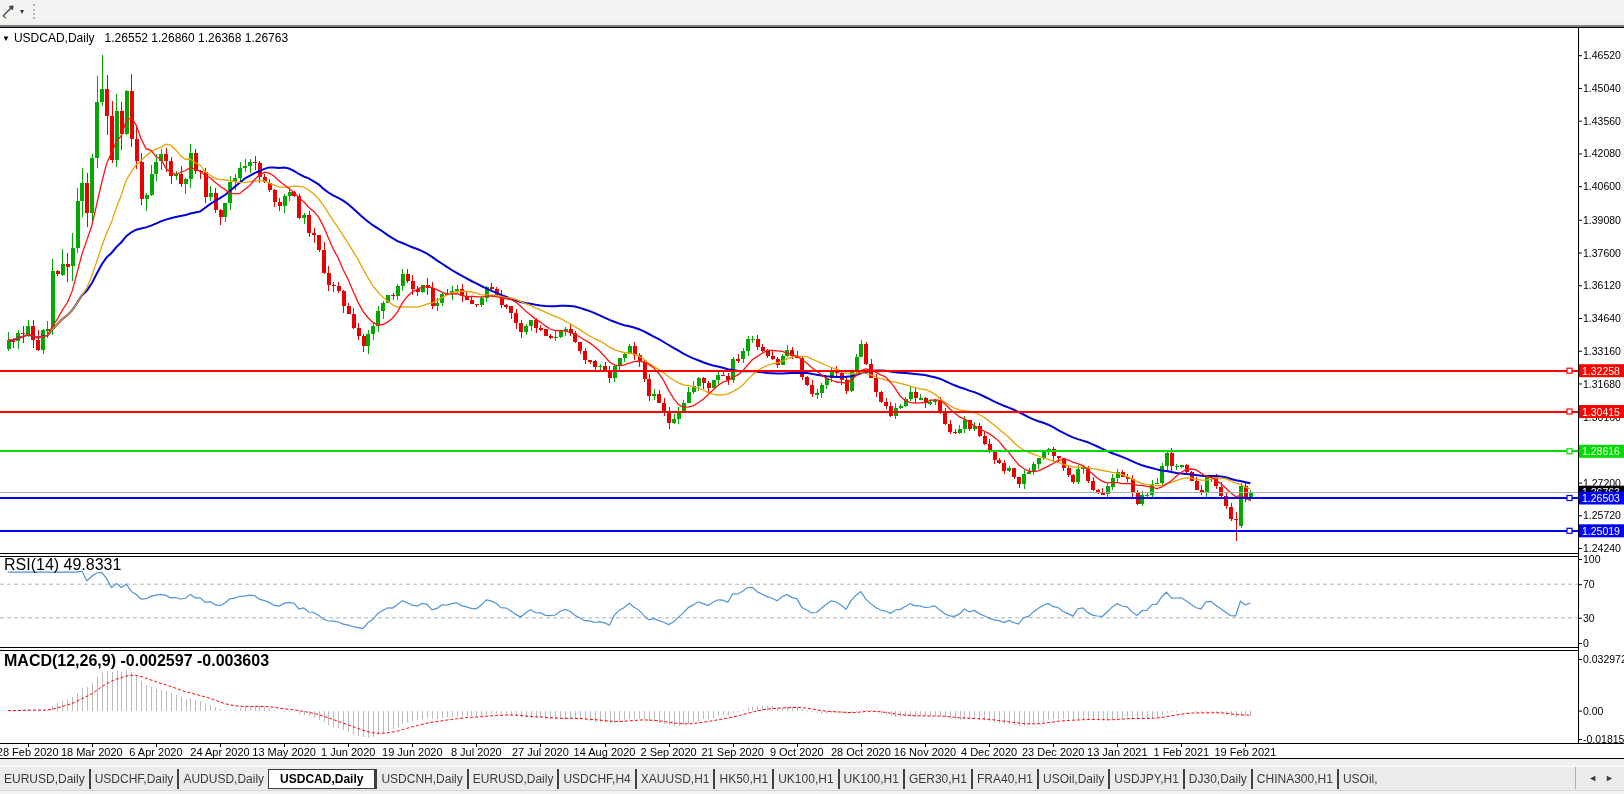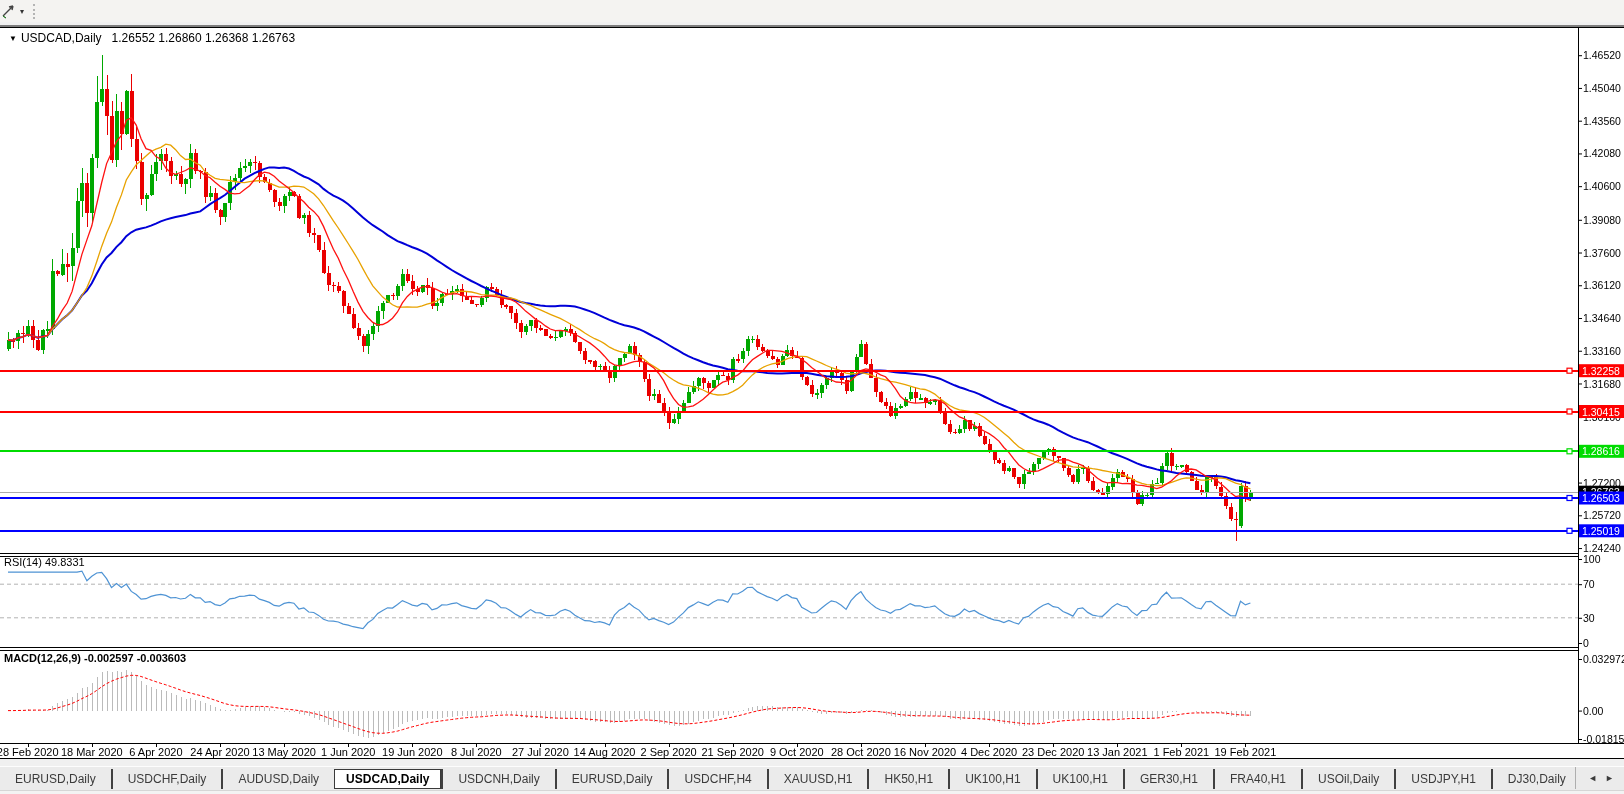--- a/index.html
+++ b/index.html
@@ -13,30 +13,30 @@
   .grip{width:4px;height:15px;border-left:2px dotted #b4b4b4;margin:0 7px 0 5px;}
   .vsep{width:1px;height:16px;background:#d8d8d8;margin:0 4px;}
   .tfbtn{font-size:11px;color:#1d1d1d;padding:2px 8px;margin:0 1px;border:1px solid transparent;border-radius:2px;cursor:default;line-height:14px;}
   .tfbtn.active{background:#fcfcfc;border-color:#b7b7b7;}
   .sepband{position:absolute;top:22px;left:0;width:1624px;height:5px;background:linear-gradient(#f0f0f0 0 55%,#7d7d7d 55% 100%);}
 
   
   .window{position:absolute;top:27px;left:0;width:1624px;height:731px;background:#fff;border-top:1px solid #000;box-sizing:border-box;}
   .window svg{position:absolute;top:0;left:0;}
   .overlay{position:absolute;pointer-events:none;color:#000;white-space:nowrap;}
-  .chart-title{top:3px;left:9px;font-size:12px;}
+  .chart-title{top:3px;left:2px;font-size:12px;}
   .chart-title .exp{font-size:8px;vertical-align:1px;margin-right:4px;}
   .chart-title .sym{margin-right:10px;}
-  .ind-label{font-size:11px;}
+  .ind-label{font-size:16px;}
   .rsi-label{top:528px;left:4px;}
   .macd-label{top:624px;left:4px;font-weight:bold;}
 
   
   .tabbar{position:absolute;top:766px;left:0;width:1624px;height:24px;background:#ebebeb;border-top:1px solid #fdfdfd;display:flex;align-items:center;overflow:hidden;}
-  .tab{font-size:12px;color:#3b3b3b;padding:3px 15px;white-space:nowrap;cursor:default;}
+  .tab{font-size:12px;color:#3b3b3b;padding:3px 4px;white-space:nowrap;cursor:default;}
   .tab + .tab{border-left:2px solid #404040;}
   .tab.active{background:#fff;border:1px solid #3a3a3a;font-weight:bold;color:#000;padding:2px 11px;}
   .tabarrows{position:absolute;right:0;top:767px;height:22px;display:flex;align-items:center;background:#ebebeb;padding:0 6px 0 8px;border-left:1px solid #aeaeae;}
   .tabarrow{font-size:9px;color:#3b3b3b;padding:0 4px;cursor:default;}
   .statusstrip{position:absolute;top:790px;left:0;width:1624px;height:4px;background:#f3f3f3;border-top:1px solid #d6d6d6;box-sizing:border-box;}
 </style>
 </head>
 <body>
 
 <div id="app">

